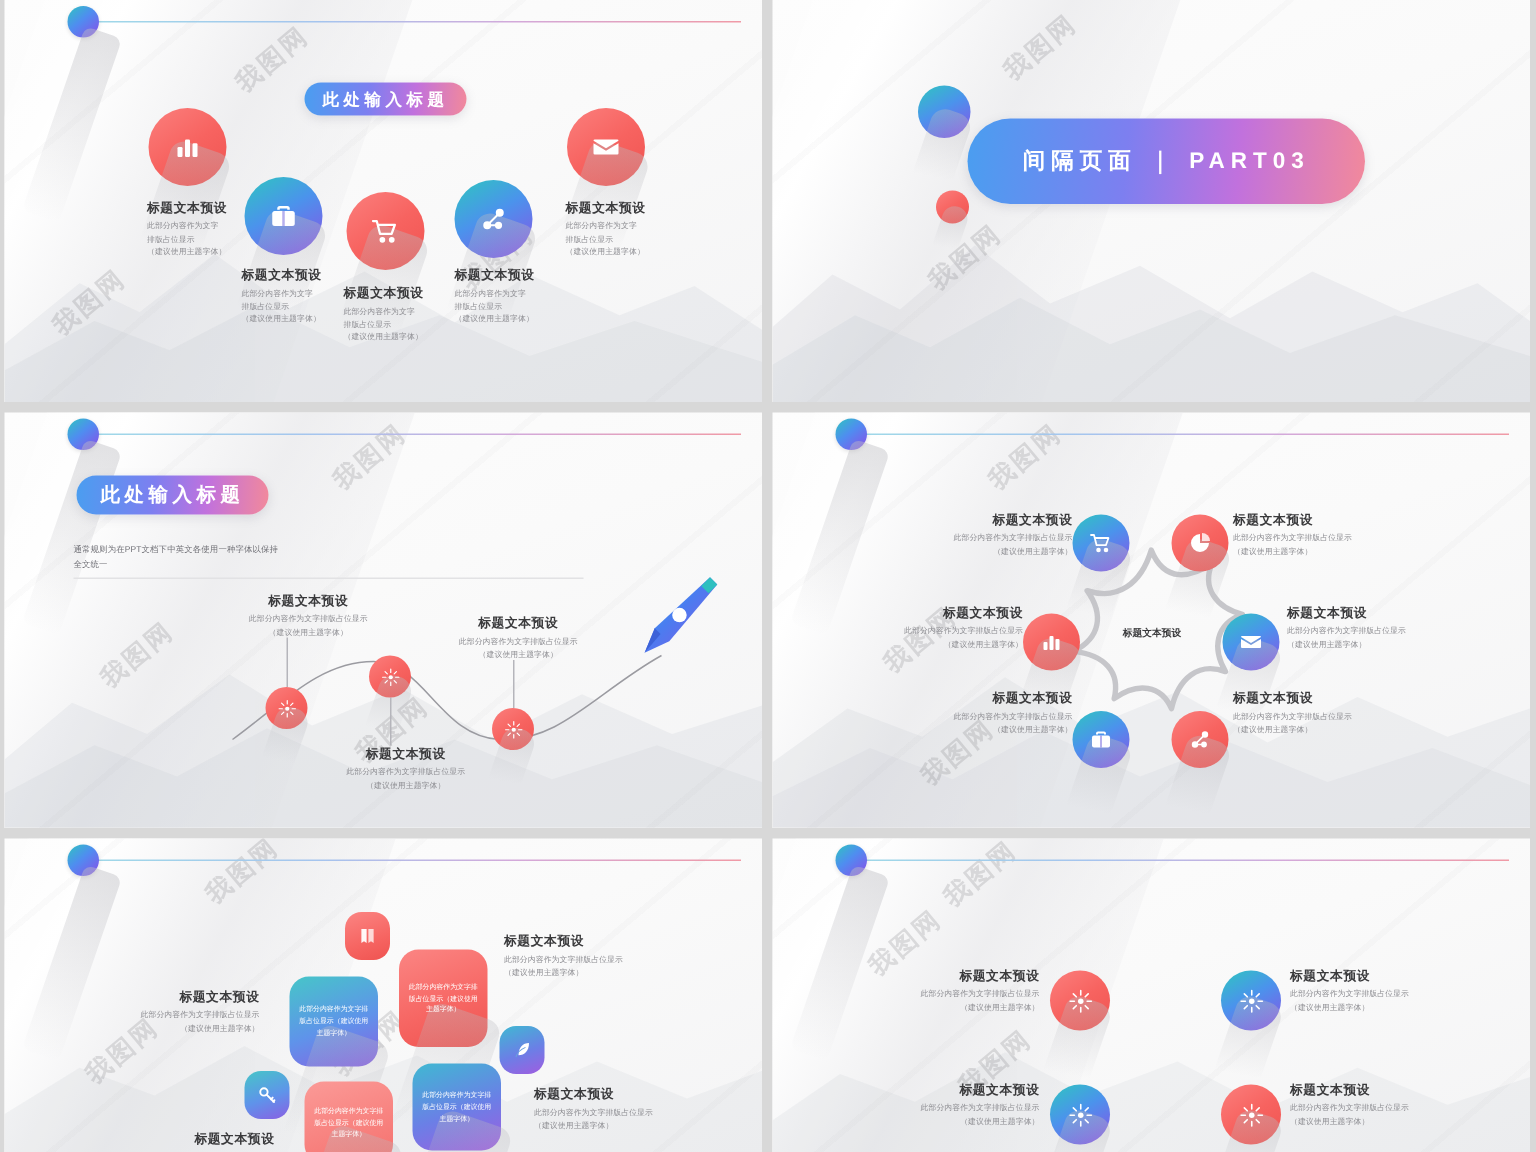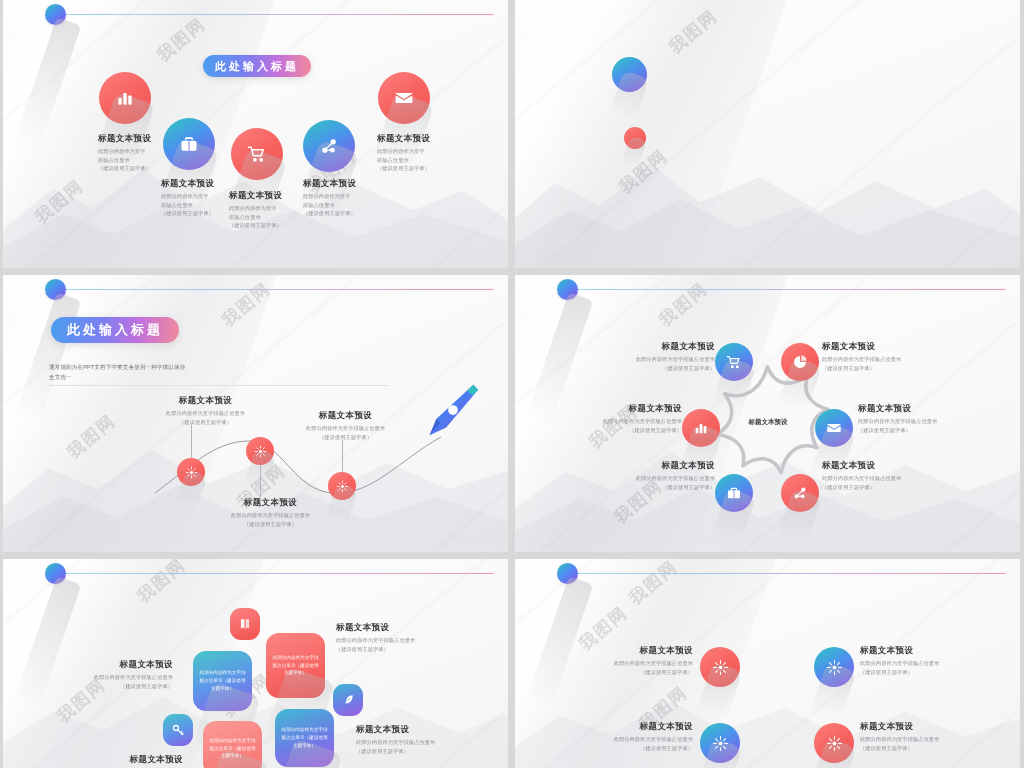--- a/index.html
+++ b/index.html
@@ -241,20 +241,21 @@
       <path d="M0,108 L40,72 L85,96 L135,52 L185,92 L245,66 L305,102 L360,70 L420,98 L470,78 L505,104 L505,160 L0,160 Z" fill="#c9cdd4" opacity=".45"></path>
       <path d="M0,134 L55,100 L105,122 L165,88 L225,120 L285,96 L345,126 L415,100 L505,128 L505,160 L0,160 Z" fill="#b7bcc6" opacity=".35"></path>
     </svg>
     <div class="wm"></div>
     <div class="wm-tile" style="left:150px;top:20px;">我图网</div>
     <div class="wm-tile" style="left:100px;top:160px;">我图网</div>
 
     <div class="circ g-cool" style="left:97px;top:57px;width:35px;height:35px;"></div>
     <div class="circ g-red" style="left:109px;top:127px;width:22px;height:22px;"></div>
 
+    <div class="pill" style="left:130px;top:79px;width:265px;height:57px;font-size:15px;letter-spacing:4px;">间隔页面 ｜ PART03</div>
   </div>
 
   <div class="slide">
     <svg class="mount" viewBox="0 0 505 170" preserveAspectRatio="none">
       <path d="M0,122 L45,82 L95,104 L150,62 L205,98 L265,72 L325,108 L385,76 L445,104 L505,84 L505,170 L0,170 Z" fill="#c9cdd4" opacity=".42"></path>
       <path d="M0,146 L60,112 L115,134 L175,100 L240,132 L300,108 L365,136 L435,112 L505,138 L505,170 L0,170 Z" fill="#b9bec7" opacity=".32"></path>
     </svg>
     <div class="wm"></div>
     <div class="wm-tile" style="left:215px;top:18px;">我图网</div>
     <div class="wm-tile" style="left:60px;top:150px;">我图网</div>

